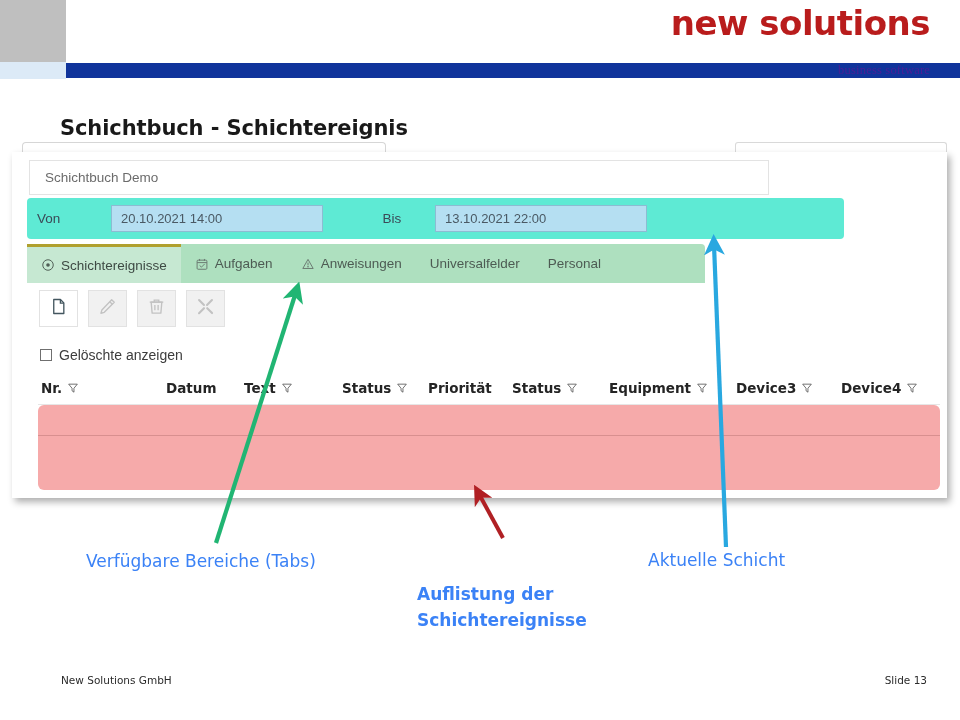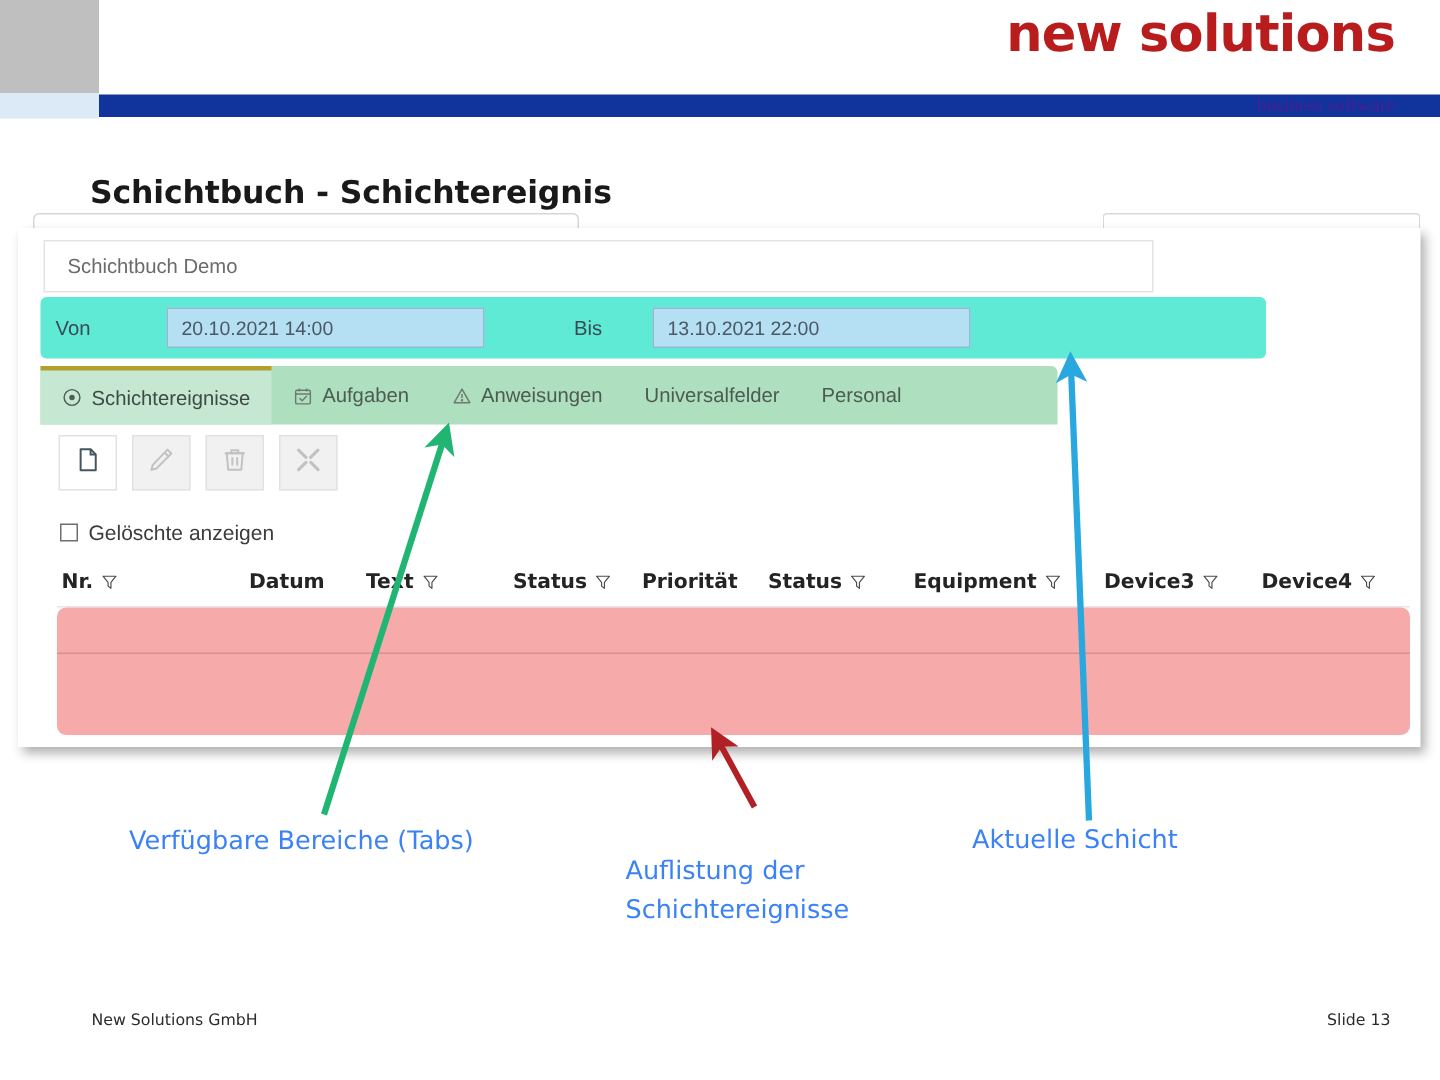--- a/index.html
+++ b/index.html
@@ -212,21 +212,21 @@
 
   
   .anno {
     position: absolute;
     font-size: 17px;
     color: #3b82f6;
     font-family: "DejaVu Sans", sans-serif;
     line-height: 1.5;
   }
   .anno-green { left: 86px; top: 549px; }
-  .anno-red   { left: 417px; top: 569px; width: 210px; }
+  .anno-red   { left: 417px; top: 582px; width: 210px; font-weight: bold; }
   .anno-blue  { left: 648px; top: 548px; }
 
   svg.arrows {
     position: absolute; left: 0; top: 0;
     width: 960px; height: 720px;
     pointer-events: none;
   }
 
   
   .foot {

